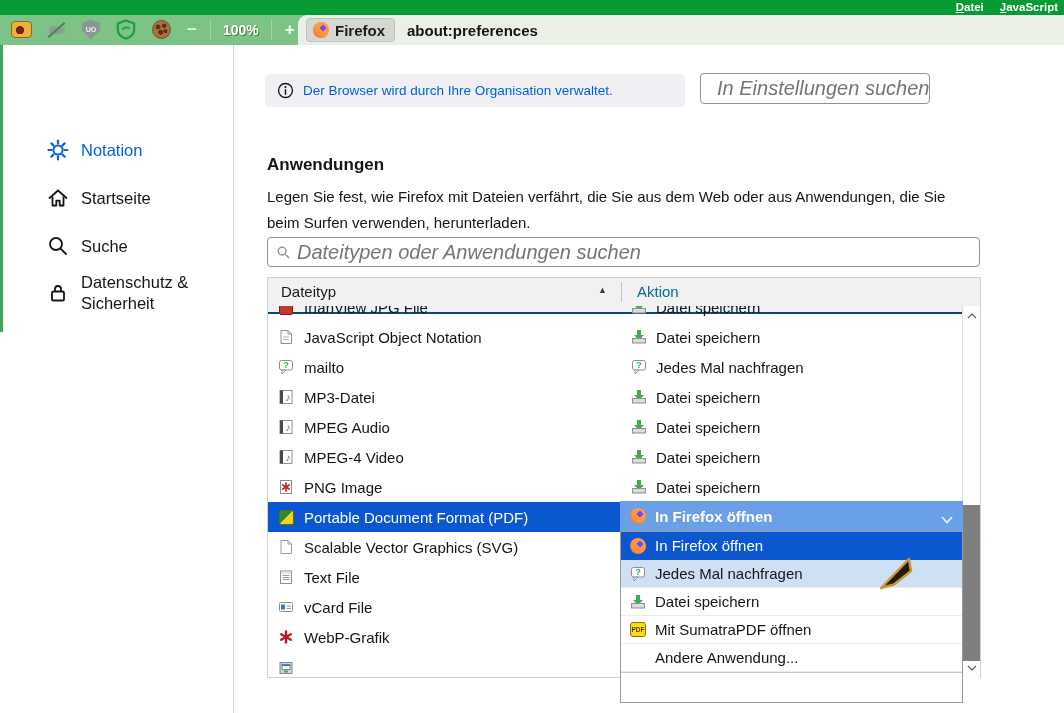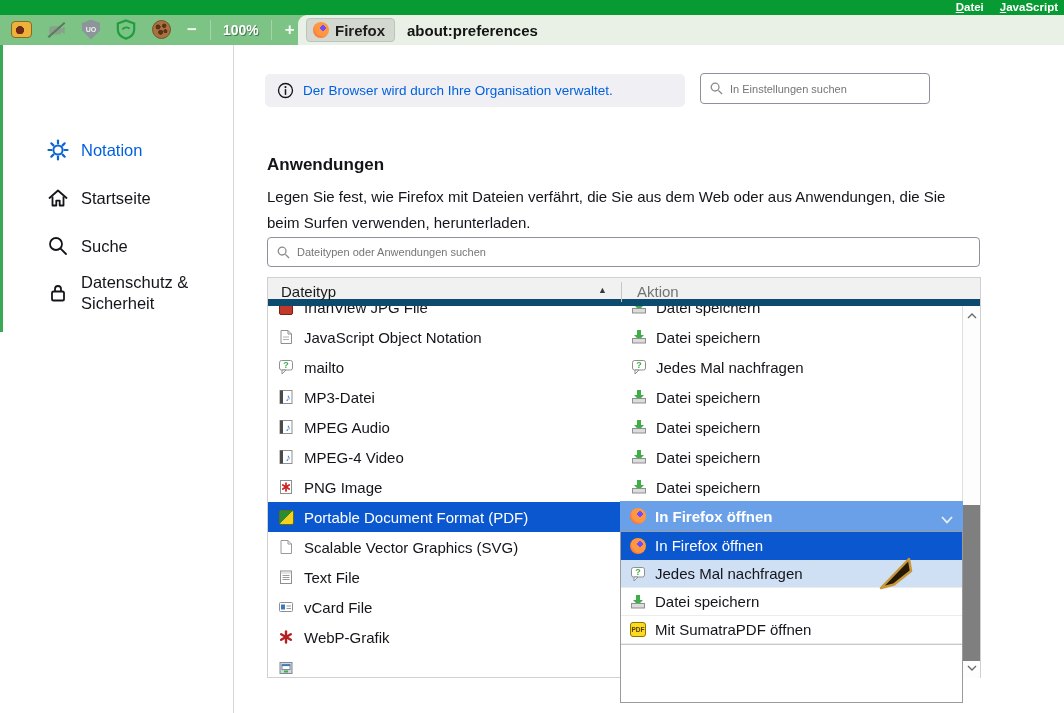--- a/index.html
+++ b/index.html
@@ -50,42 +50,42 @@
   .v-sep { position:absolute; left:233px; top:45px; width:1px; height:668px; background:#d6d6d6; }
 
   
   .banner { position:absolute; left:265px; top:74px; width:420px; height:33px; background:#f0f0f4;
             border-radius:5px; display:flex; align-items:center; gap:9px; padding:0 12px; }
   .banner-text { color:#0060df; font-size:13.5px; }
   .search-box { position:absolute; border:1px solid #8f8f9d; border-radius:4px; background:#fff;
                 display:flex; align-items:center; gap:7px; padding:0 9px; }
   .settings-search { left:700px; top:73px; width:230px; height:31px; }
   .filter-search { left:267px; top:237px; width:713px; height:30px; }
-  .placeholder { color:#757575; font-size:11px; white-space:nowrap; }
+  .placeholder { color:#757575; font-size:20px; white-space:nowrap;font-style:italic; }
 
   
   .side-item { position:absolute; left:46px; display:flex; align-items:center; gap:11px; }
   .side-label { font-size:16.5px; color:#15141a; line-height:21px; }
   .side-item.active .side-label { color:#0060df; }
   .si-1 { top:138px; } .si-2 { top:186px; } .si-3 { top:234px; } .si-4 { top:272px; }
   .side-label.two-line { width:130px; }
 
   
   .page-heading { position:absolute; left:267px; top:155px; font-size:17px; font-weight:bold; color:#15141a; }
   .page-desc { position:absolute; left:267px; top:184px; width:706px; font-size:15px; color:#15141a; line-height:26px; }
 
   
   .apps-table { position:absolute; left:267px; top:277px; width:714px; height:401px;
                 border:1px solid #d0d0d0; background:#fff; }
-  .thead { position:absolute; left:0; top:0; right:0; height:28px; background:#f1f1f1;
-           border-bottom:7px solid #0c4a6e; }
+  .thead { position:absolute; left:0; top:0; right:0; height:36px; background:#f1f1f1;
+           border-bottom:2px solid #0c4a6e; }
   .th-type { position:absolute; left:13px; top:5px; font-size:15px; color:#1a1a1a; }
   .th-sort { position:absolute; left:330px; top:7px; font-size:9px; color:#3a3a3a; }
   .th-div { position:absolute; left:353px; top:4px; width:1px; height:20px; background:#c6c6c6; }
-  .th-action { position:absolute; left:369px; top:5px; font-size:15px; color:#737373; }
+  .th-action { position:absolute; left:369px; top:5px; font-size:15px; color:#0369a1; }
   .tbody { position:absolute; left:0; top:28px; width:695px; height:372px; overflow:hidden; }
   .trow { height:30px; display:flex; align-items:center; }
   .trow.partial { margin-top:-14px; }
   .cell-type { width:353px; display:flex; align-items:center; gap:10px; padding-left:10px;
                font-size:15px; color:#15141a; white-space:nowrap; }
   .cell-action { display:flex; align-items:center; gap:9px; padding-left:10px;
                  font-size:15px; color:#15141a; white-space:nowrap; }
   .trow.selected { background:#0b57d0; }
   .trow.selected .cell-type { color:#ffffff; }
 
@@ -540,20 +540,23 @@
           </svg>
       </span>
       <span>Datei speichern</span>
     </div>
     <div class="dd-item">
       <span class="ficon">
           <span class="icon-sumatra-pdf">PDF</span>
         </span>
       <span>Mit SumatraPDF öffnen</span>
     </div>
+    <div class="dd-item no-icon">
+      <span>Andere Anwendung...</span>
+    </div>
     <div class="dd-sep"></div>
   </div>
 
   <svg class="cursor" viewBox="0 0 36 38">
     <polygon points="31,3 3,32 16,28.5 33,15" fill="#241a05" stroke="#c9973b" stroke-width="2.5" stroke-linejoin="round"></polygon>
   </svg>
 
 </div>
 
 </body></html>

